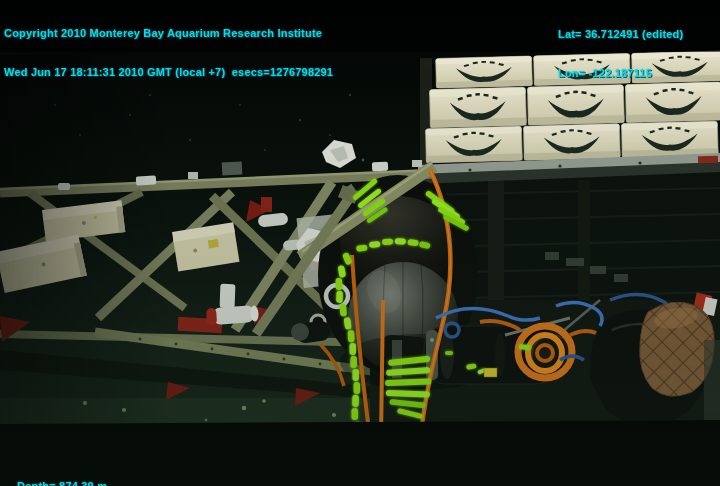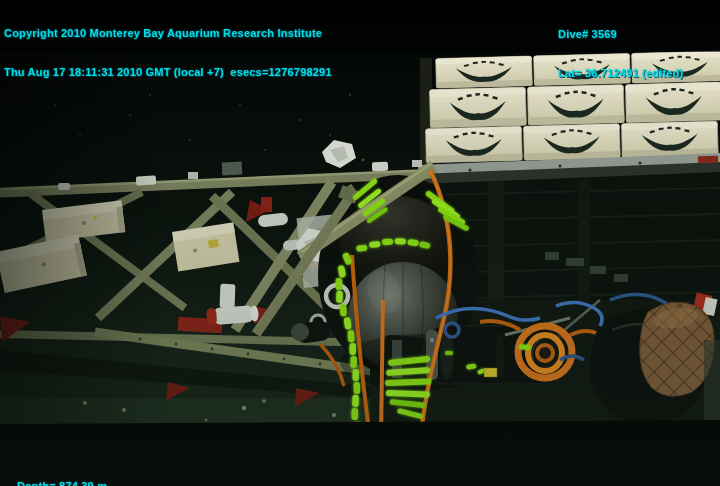--- a/index.html
+++ b/index.html
@@ -418,26 +418,26 @@
     </g>
 
     <polygon points="0,424 720,420 720,486 0,486" fill="#000"></polygon>
     <rect x="0" y="55" width="170" height="370" fill="url(#leftDark)"></rect>
     <rect x="0" y="0" width="720" height="486" fill="url(#hazeG)"></rect>
     <rect x="0" y="0" width="720" height="52" fill="#000" opacity="0.55"></rect>
   </svg>
 
   <div class="ovl ovl-topleft">
     <div>Copyright 2010 Monterey Bay Aquarium Research Institute</div>
-    <div>Thu Aug 17 18:11:31 2010 GMT (local +7)  esecs=1276798291</div>
+    <div>Wed Jun 17 18:11:31 2010 GMT (local +7)  esecs=1276798291</div>
   </div>
 
   <div class="ovl ovl-topright">
-    <div>Dive# 3569</div>
     <div>Lat= 36.712491 (edited)</div>
+    <div>Lon= -122.187115</div>
   </div>
 
   <div class="ovl ovl-bottom">
     <span>Depth= 874.39 m</span>
     
     
     
     
   </div>
 

